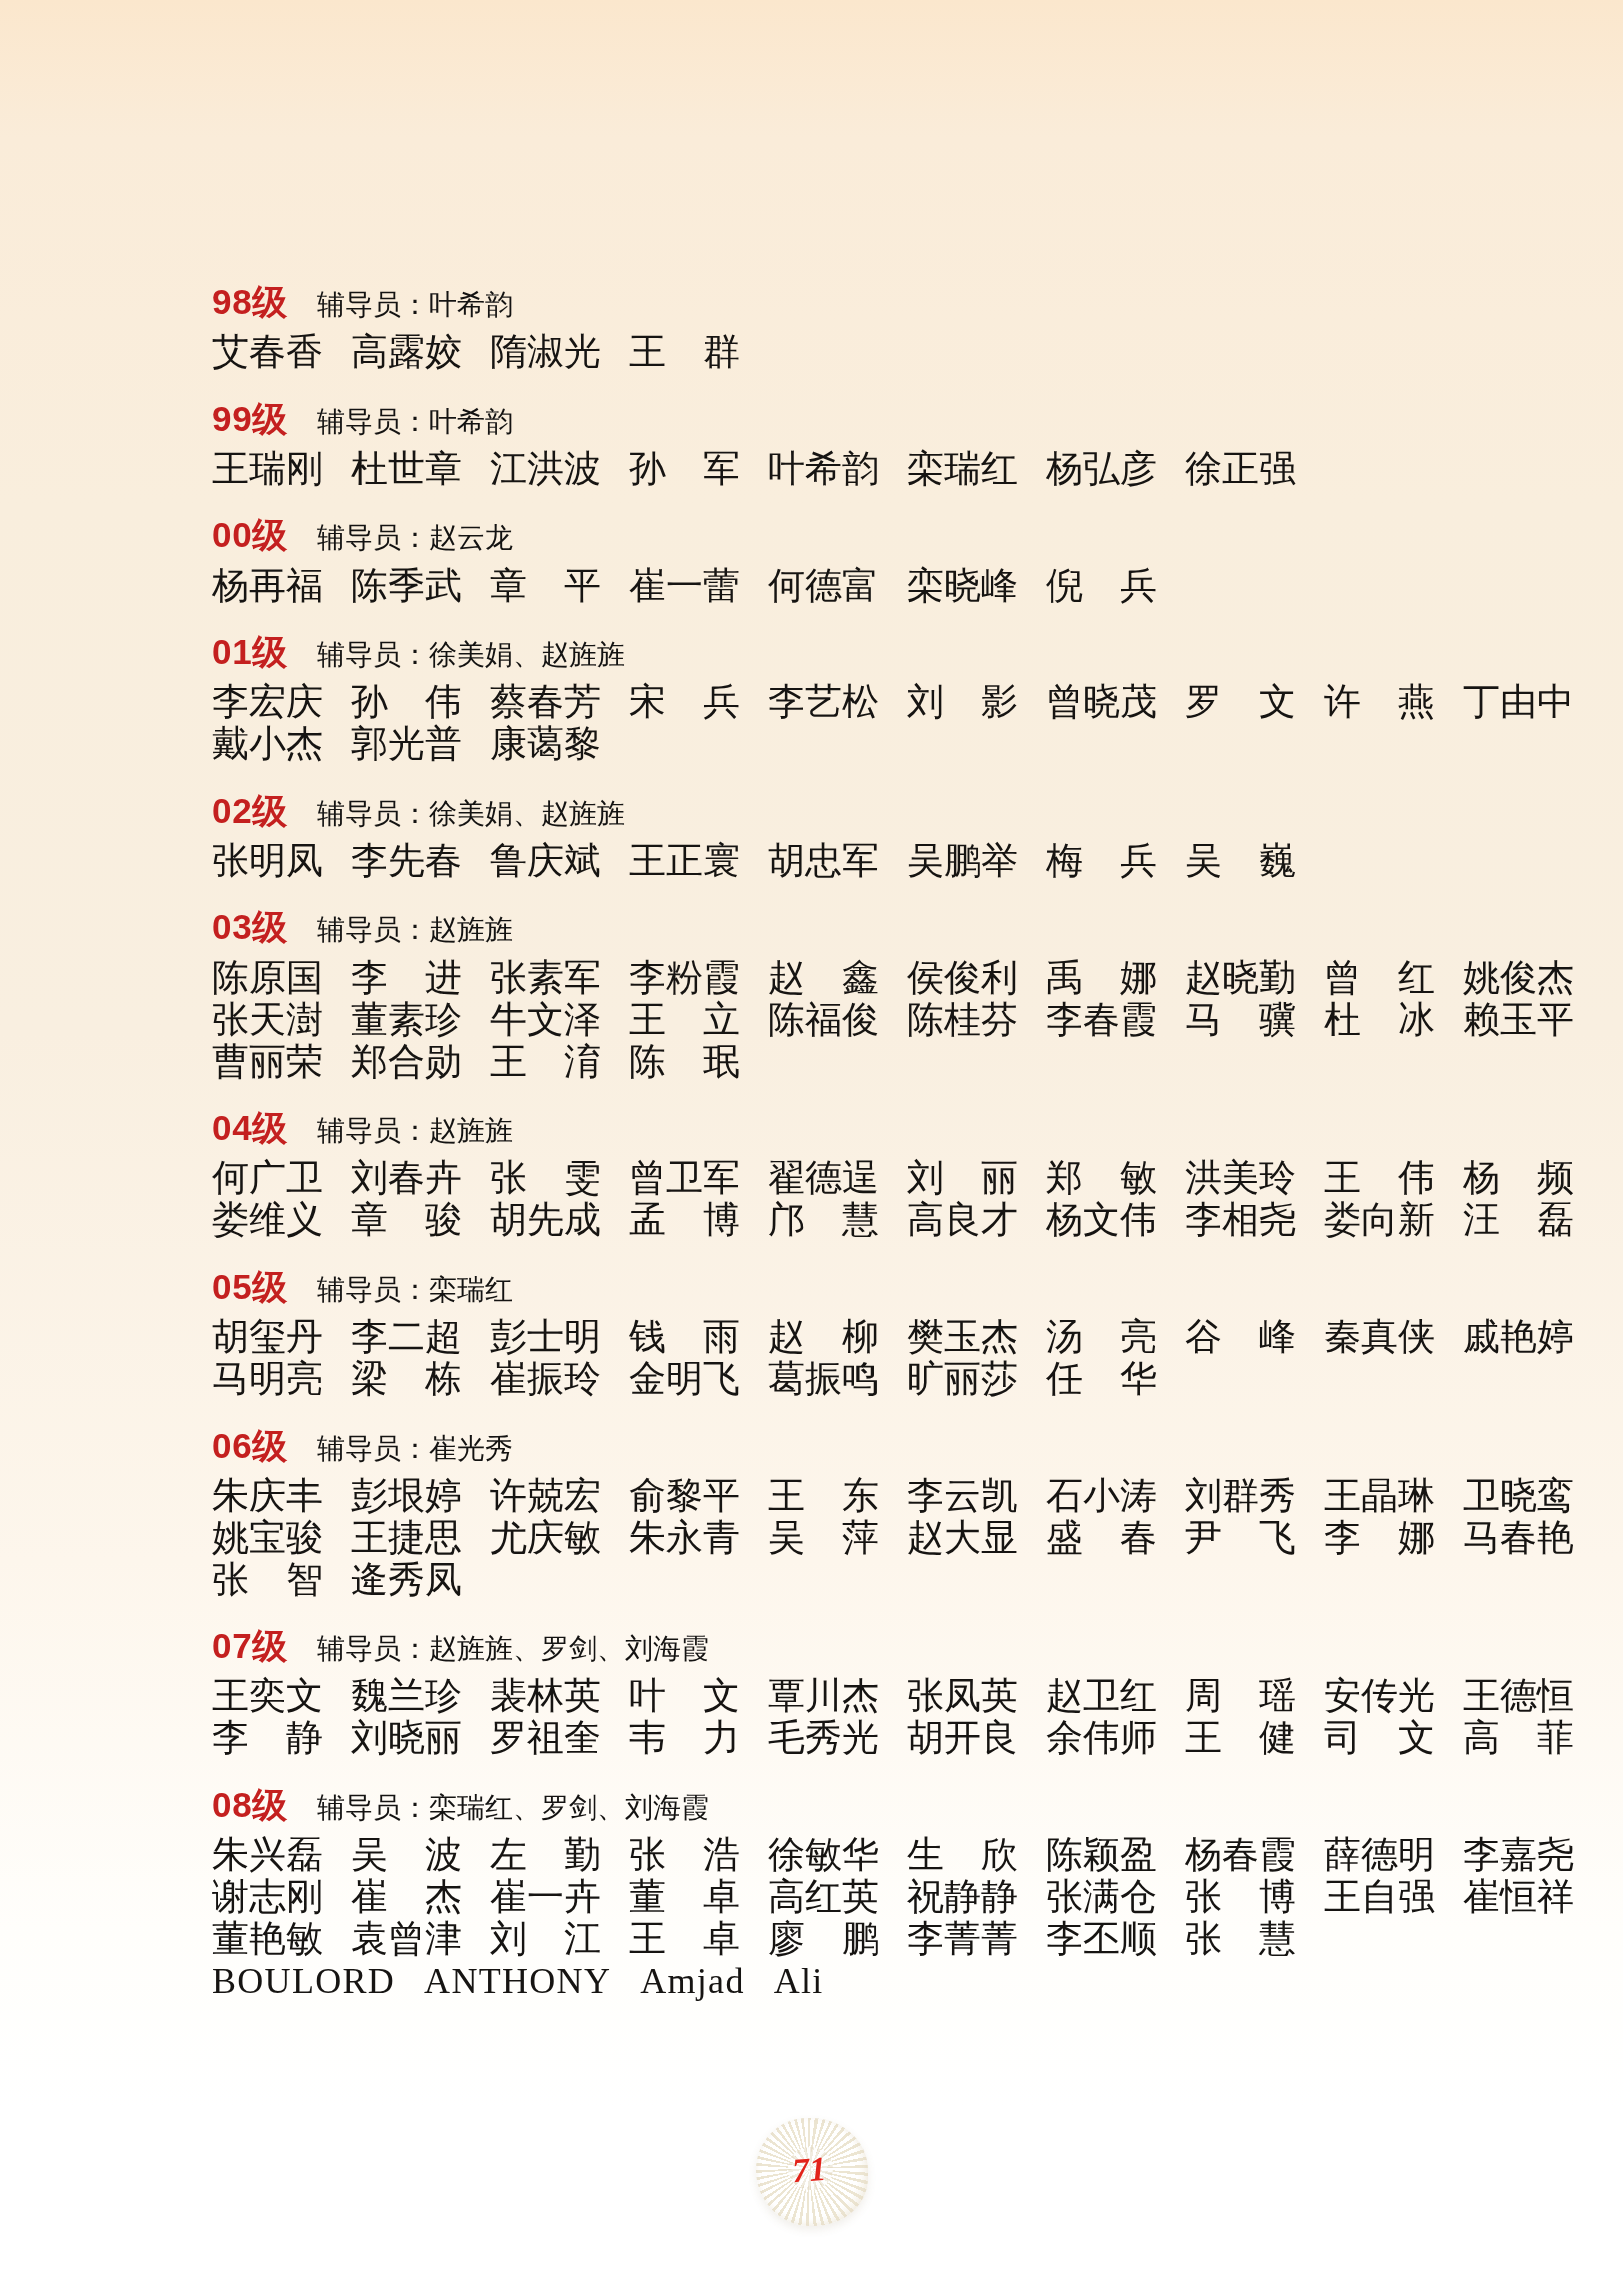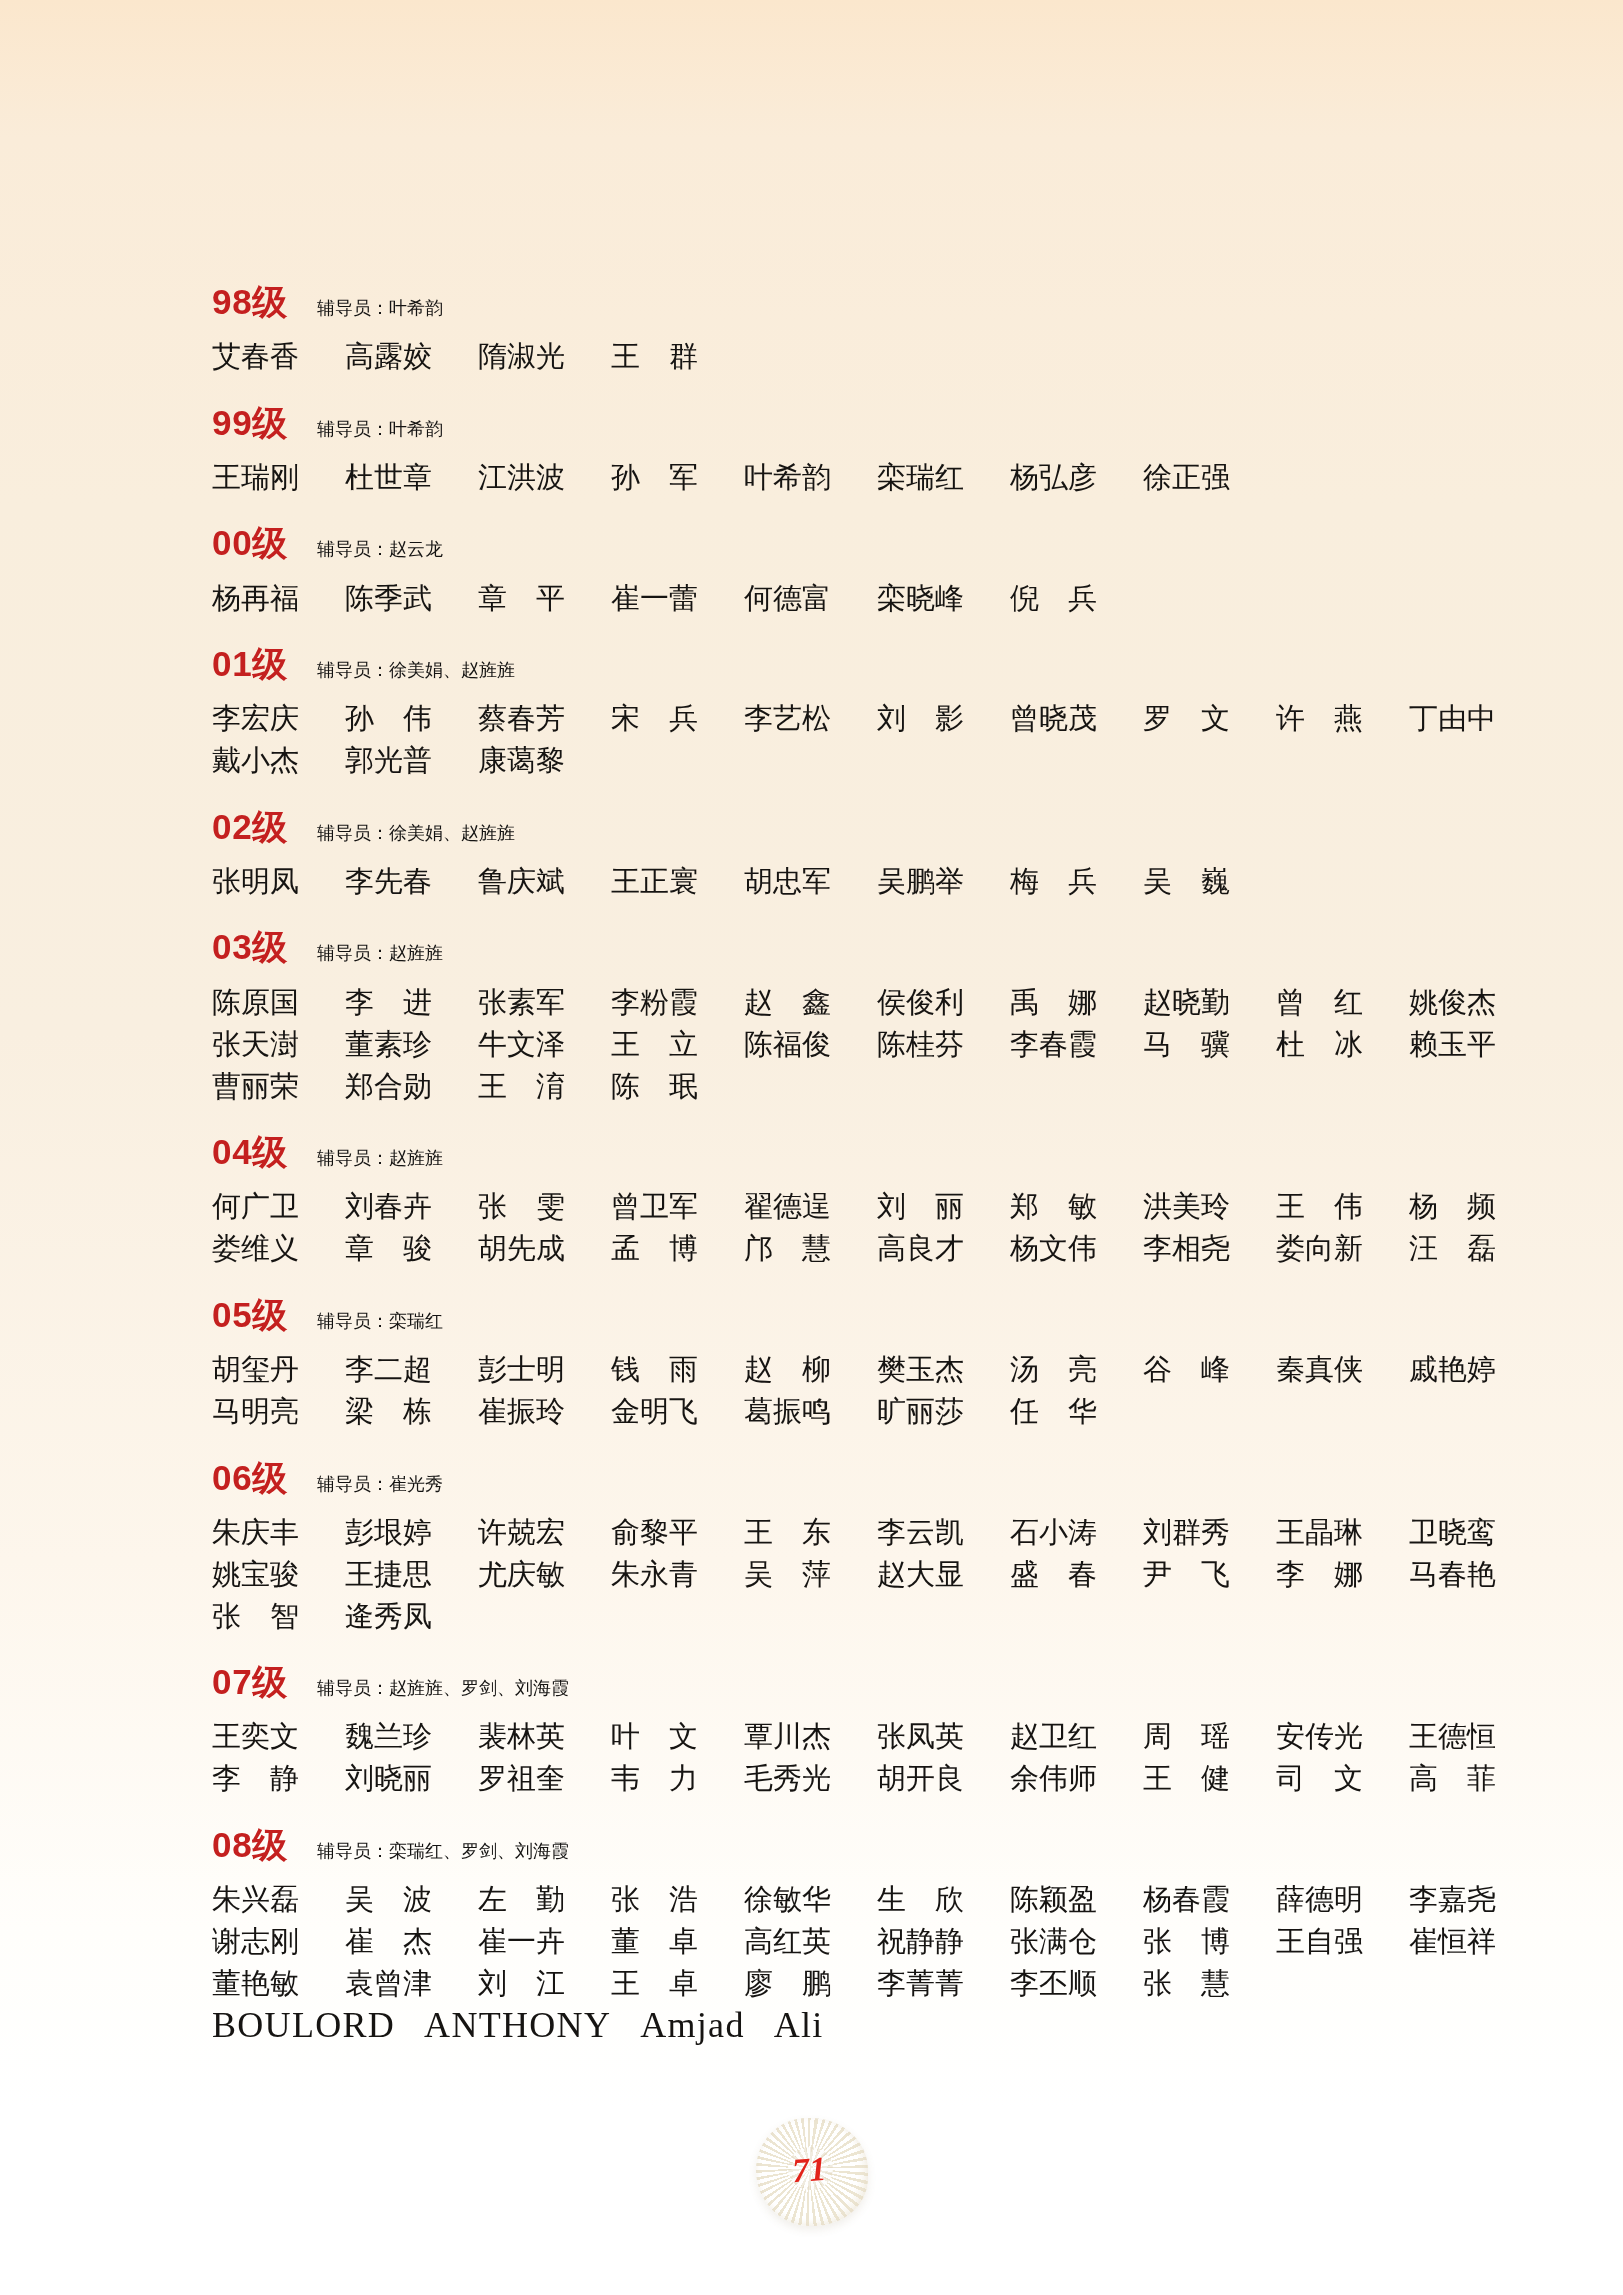--- a/index.html
+++ b/index.html
@@ -38,28 +38,28 @@
     margin-bottom: 5.2px;
   }
   .grade-label {
     font-family: "Liberation Sans", "DejaVu Sans", sans-serif;
     font-weight: 700;
     font-size: 35px;
     letter-spacing: 0.7px;
     color: #c4201f;
   }
   .counselor {
-    font-size: 18px;
+    font-size: 28px;
     color: #141312;
   }
   .name-row {
     display: flex;
-    gap: 46px;
+    gap: 28px;
     line-height: 42px;
-    font-size: 29px;
+    font-size: 37px;
     color: #161412;
     white-space: nowrap;
   }
   .name-row.latin {
     gap: 29px;
     font-size: 36px;
     letter-spacing: 1.3px;
   }
   .name { display: inline-block; }
   

